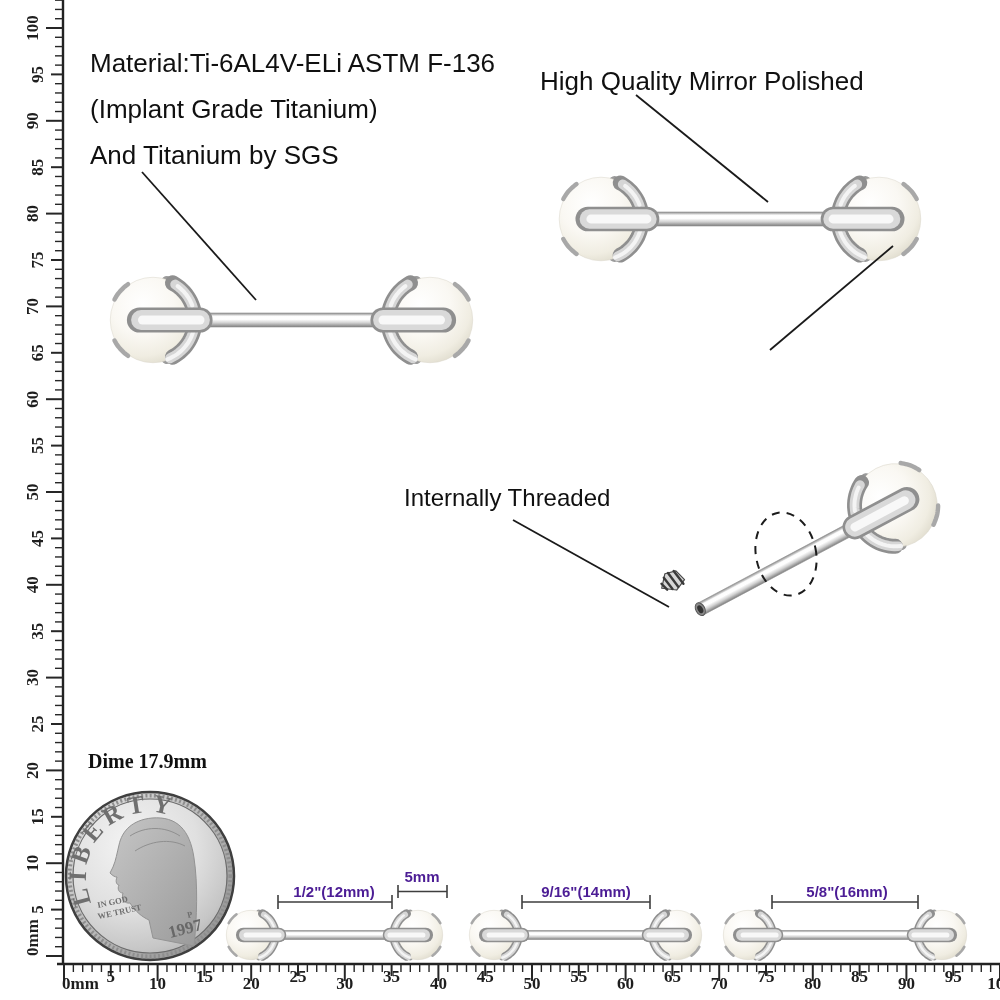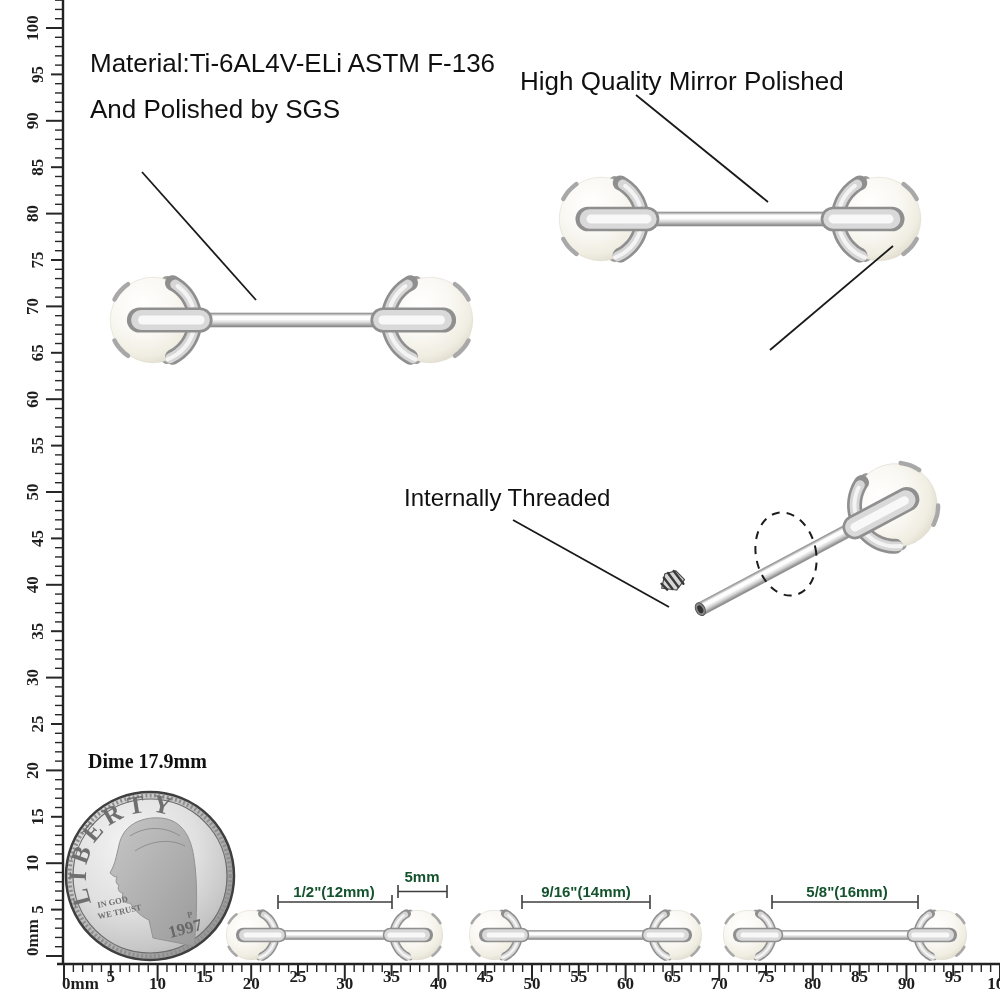--- a/index.html
+++ b/index.html
@@ -4,21 +4,21 @@
 <style>
   html,body{margin:0;padding:0;}
   body{width:1000px;height:1000px;background:#ffffff;overflow:hidden;position:relative;
        font-family:"Liberation Sans","DejaVu Sans",sans-serif;}
   .stage{position:absolute;left:0;top:0;width:1000px;height:1000px;}
   #scene{position:absolute;left:0;top:0;}
   .ann{position:absolute;color:#101010;font-size:26px;white-space:nowrap;}
   .material div{line-height:46px;}
   .dime-label{position:absolute;color:#101010;font-family:"Liberation Serif","DejaVu Serif",serif;
               font-weight:700;font-size:20px;white-space:nowrap;}
-  .sizelbl{position:absolute;transform:translateX(-50%);color:#14532d;font-weight:700;
+  .sizelbl{position:absolute;transform:translateX(-50%);color:#4c1d95;font-weight:700;
            font-size:15px;white-space:nowrap;}
   .leader{stroke:#1a1a1a;stroke-width:1.8;}
   .bracket{stroke:#3f3f3f;stroke-width:1.6;fill:none;}
   .dashed{fill:none;stroke:#1c1c1c;stroke-width:2;stroke-dasharray:8 7;}
   .ridge{stroke:#3a3a3a;stroke-width:2.4;stroke-linecap:round;fill:none;}
   .rlbl{font-family:"Liberation Serif","DejaVu Serif",serif;font-size:17px;font-weight:700;fill:#1e1e1e;}
   .coin-liberty{font-family:"Liberation Serif","DejaVu Serif",serif;font-size:25px;font-weight:700;
                 letter-spacing:6px;fill:#6f6f6f;}
   .coin-small{font-family:"Liberation Serif","DejaVu Serif",serif;font-size:8.5px;font-weight:700;fill:#6e6e6e;}
   .coin-year{font-family:"Liberation Serif","DejaVu Serif",serif;font-size:17px;font-weight:700;fill:#686868;}
@@ -526,24 +526,25 @@
     <g id="brackets">
       <path class="bracket" d="M278,895 L278,909 M278,902 L392,902 M392,895 L392,909"></path>
       <path class="bracket" d="M398,885 L398,898 M398,891.5 L447,891.5 M447,885 L447,898"></path>
       <path class="bracket" d="M522,895 L522,909 M522,902 L650,902 M650,895 L650,909"></path>
       <path class="bracket" d="M772,895 L772,909 M772,902 L918,902 M918,895 L918,909"></path>
     </g>
   </svg>
 
   <div class="ann material" style="left:90px;top:40px">
     <div>Material:Ti-6AL4V-ELi ASTM F-136</div>
-    <div>And Polished by SGS</div>
+    <div>(Implant Grade Titanium)</div>
+    <div>And Titanium by SGS</div>
   </div>
 
-  <div class="ann" style="left:520px;top:66px">High Quality Mirror Polished</div>
+  <div class="ann" style="left:540px;top:66px">High Quality Mirror Polished</div>
   <div class="ann" style="left:404px;top:484px;font-size:24px">Internally Threaded</div>
 
   <div class="dime-label" style="left:88px;top:750px">Dime 17.9mm</div>
 
   <div class="sizelbl" style="left:334px;top:883px">1/2"(12mm)</div>
   <div class="sizelbl" style="left:422px;top:868px">5mm</div>
   <div class="sizelbl" style="left:586px;top:883px">9/16"(14mm)</div>
   <div class="sizelbl" style="left:847px;top:883px">5/8"(16mm)</div>
 </div>
 

